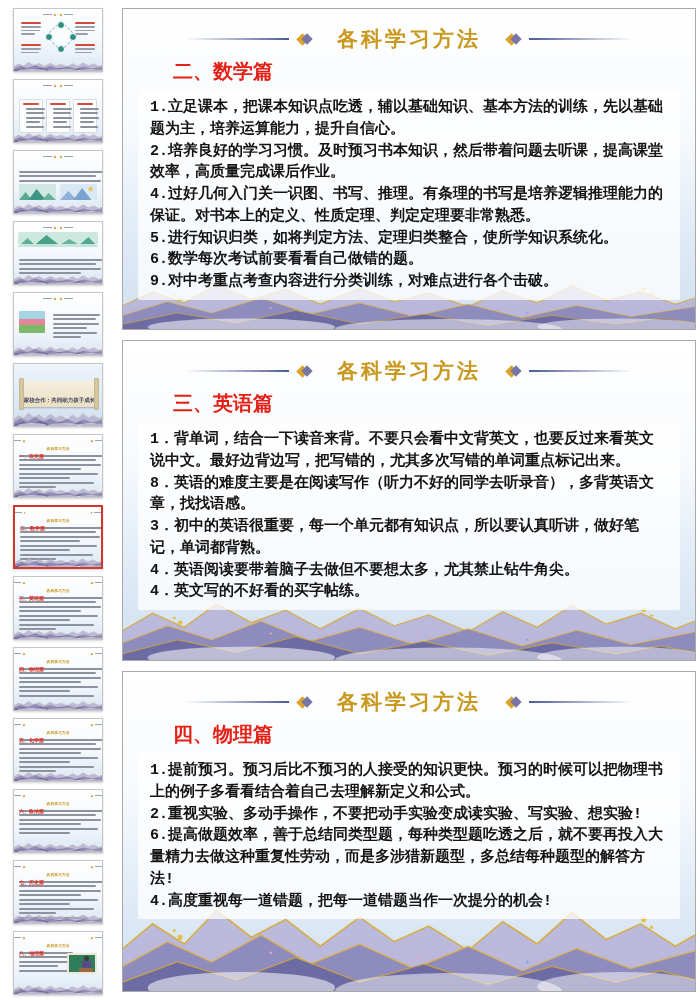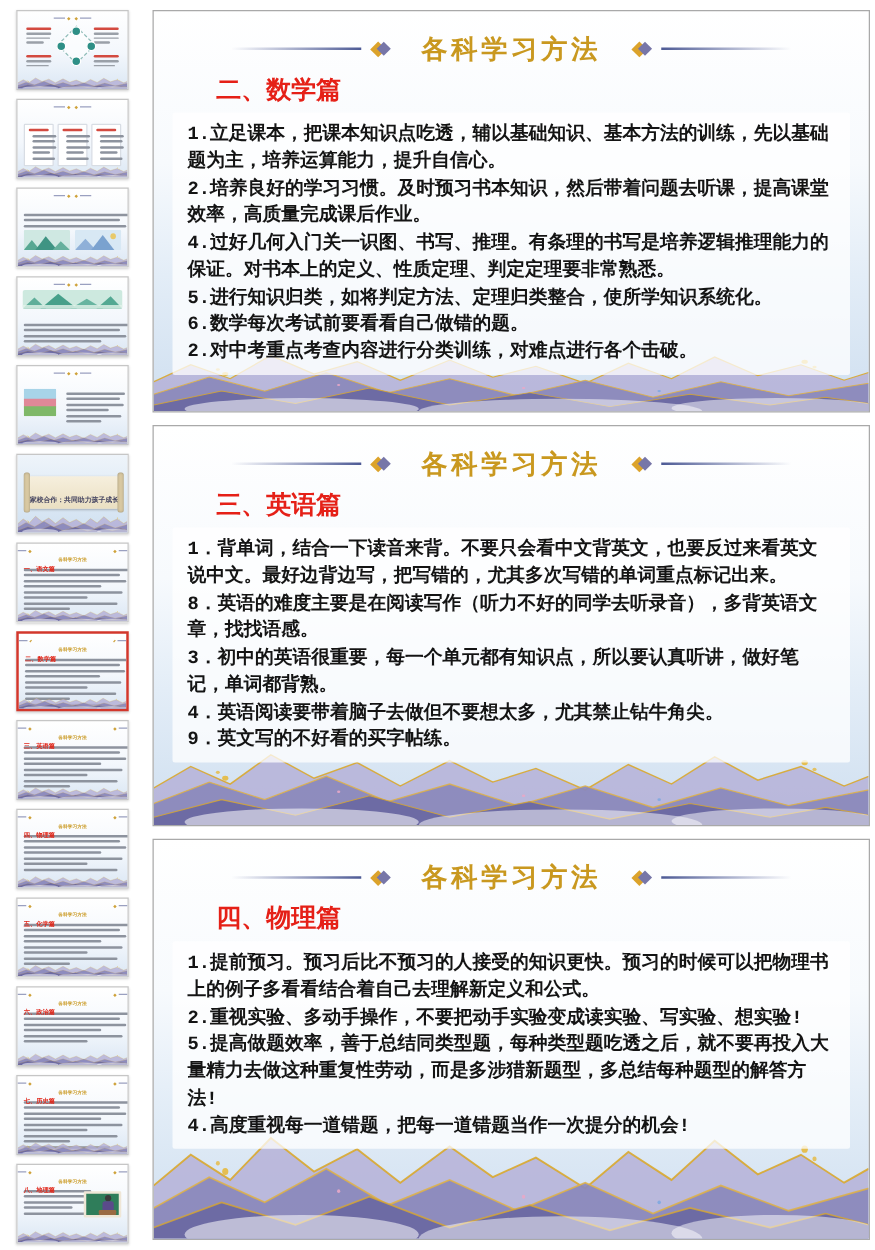--- a/index.html
+++ b/index.html
@@ -505,21 +505,21 @@
         <span class="dia dia-purple"></span>
         <span class="hline hl-r"></span>
       </div>
       <h2 class="sec-title">二、数学篇</h2>
       <div class="slide-body">
         <p>1.立足课本，把课本知识点吃透，辅以基础知识、基本方法的训练，先以基础题为主，培养运算能力，提升自信心。</p>
         <p>2.培养良好的学习习惯。及时预习书本知识，然后带着问题去听课，提高课堂效率，高质量完成课后作业。</p>
         <p>4.过好几何入门关一识图、书写、推理。有条理的书写是培养逻辑推理能力的保证。对书本上的定义、性质定理、判定定理要非常熟悉。</p>
         <p>5.进行知识归类，如将判定方法、定理归类整合，使所学知识系统化。</p>
         <p>6.数学每次考试前要看看自己做错的题。</p>
-        <p>2.对中考重点考查内容进行分类训练，对难点进行各个击破。</p>
+        <p>9.对中考重点考查内容进行分类训练，对难点进行各个击破。</p>
       </div>
       <svg class="mtn m1" viewBox="0 0 580 100" preserveAspectRatio="none">
           <use href="#mtn"></use>
         </svg>
     </section>
 
     <section class="slide" id="slide2">
       <div class="slide-header">
         <span class="hline hl-l"></span>
         <span class="dia dia-gold"></span>
@@ -528,42 +528,42 @@
         <span class="dia dia-gold"></span>
         <span class="dia dia-purple"></span>
         <span class="hline hl-r"></span>
       </div>
       <h2 class="sec-title">三、英语篇</h2>
       <div class="slide-body">
         <p>1．背单词，结合一下读音来背。不要只会看中文背英文，也要反过来看英文说中文。最好边背边写，把写错的，尤其多次写错的单词重点标记出来。</p>
         <p>8．英语的难度主要是在阅读写作（听力不好的同学去听录音），多背英语文章，找找语感。</p>
         <p>3．初中的英语很重要，每一个单元都有知识点，所以要认真听讲，做好笔记，单词都背熟。</p>
         <p>4．英语阅读要带着脑子去做但不要想太多，尤其禁止钻牛角尖。</p>
-        <p>9．英文写的不好看的买字帖练。</p>
+        <p>4．英文写的不好看的买字帖练。</p>
       </div>
       <svg class="mtn m2" viewBox="0 0 580 100" preserveAspectRatio="none">
           <use href="#mtn"></use>
         </svg>
     </section>
 
     <section class="slide" id="slide3">
       <div class="slide-header">
         <span class="hline hl-l"></span>
         <span class="dia dia-gold"></span>
         <span class="dia dia-purple"></span>
         <h1 class="slide-header-title">各科学习方法</h1>
         <span class="dia dia-gold"></span>
         <span class="dia dia-purple"></span>
         <span class="hline hl-r"></span>
       </div>
       <h2 class="sec-title">四、物理篇</h2>
       <div class="slide-body">
         <p>1.提前预习。预习后比不预习的人接受的知识更快。预习的时候可以把物理书上的例子多看看结合着自己去理解新定义和公式。</p>
         <p>2.重视实验、多动手操作，不要把动手实验变成读实验、写实验、想实验!</p>
-        <p>5.提高做题效率，善于总结同类型题，每种类型题吃透之后，就不要再投入大量精力去做这种重复性劳动，而是多涉猎新题型，多总结每种题型的解答方法!</p>
+        <p>6.提高做题效率，善于总结同类型题，每种类型题吃透之后，就不要再投入大量精力去做这种重复性劳动，而是多涉猎新题型，多总结每种题型的解答方法!</p>
         <p>4.高度重视每一道错题，把每一道错题当作一次提分的机会!</p>
       </div>
       <svg class="mtn m3" viewBox="0 0 580 100" preserveAspectRatio="none">
           <use href="#mtn"></use>
         </svg>
     </section>
 
   </div>
 </div>
 

